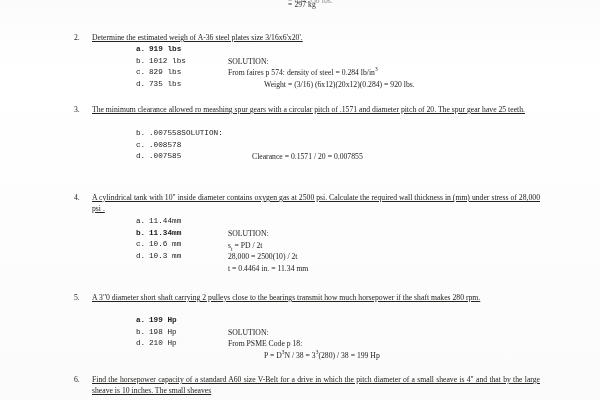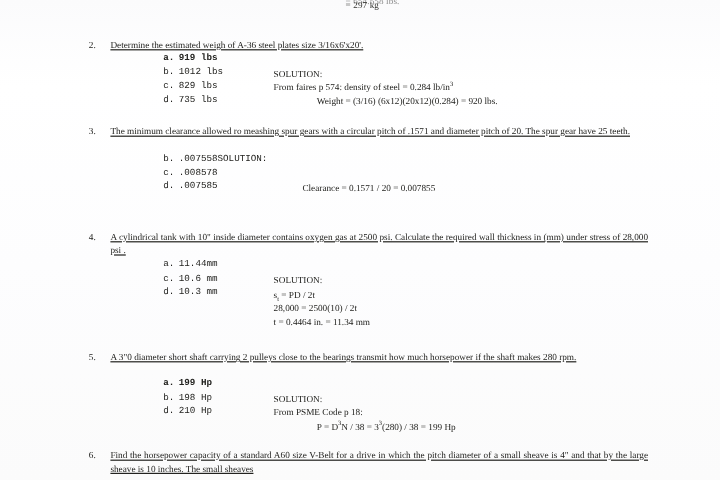--- a/index.html
+++ b/index.html
@@ -171,20 +171,23 @@
   </div>
 
   <div class="q">
     <div class="q-num" style="top:192px;">4.</div>
     <div class="q-body" style="top:192px;">A cylindrical tank with 10" inside diameter contains oxygen gas at 2500 psi. Calculate the required wall thickness in (mm) under stress of 28,000 psi .</div>
 
     <div class="opts" style="top:216px;">
       <div class="opt">
         <span class="lab">a.</span><span class="val">11.44mm</span>
       </div>
+      <div class="opt correct">
+        <span class="lab">b.</span><span class="val">11.34mm</span>
+      </div>
       <div class="opt">
         <span class="lab">c.</span><span class="val">10.6 mm</span>
       </div>
       <div class="opt">
         <span class="lab">d.</span><span class="val">10.3 mm</span>
       </div>
     </div>
 
     <div class="sol" style="top:228px;">
       <div class="ln">SOLUTION:</div>

